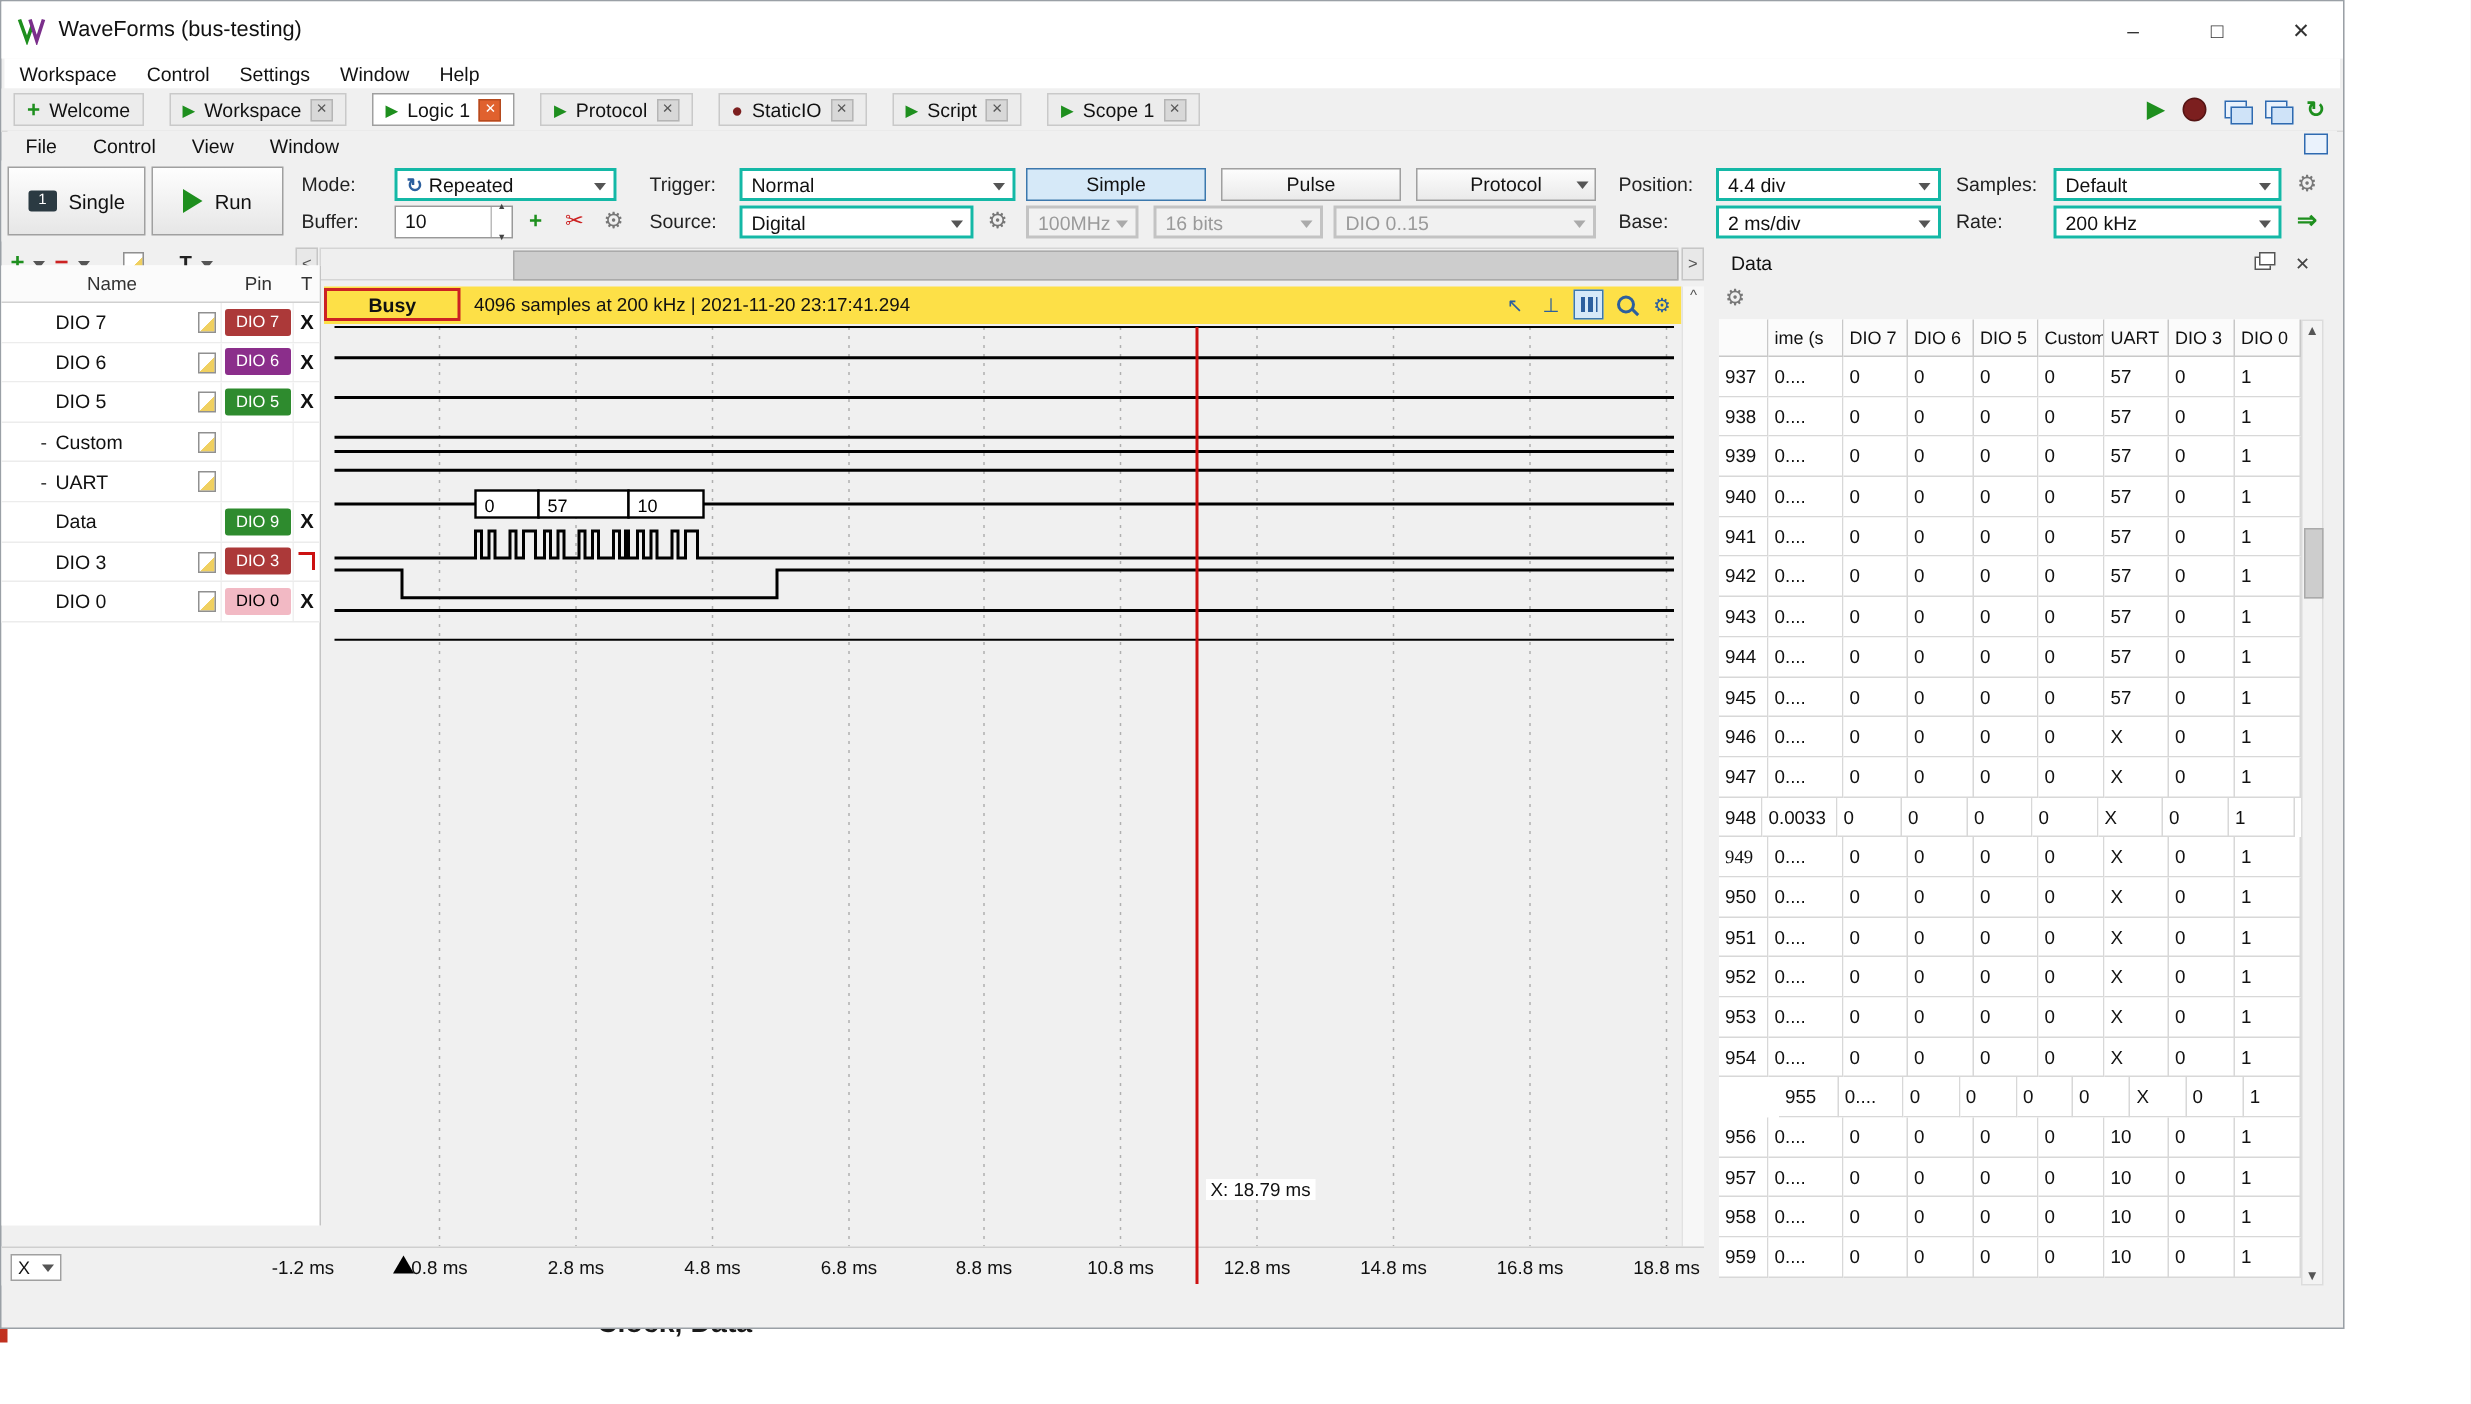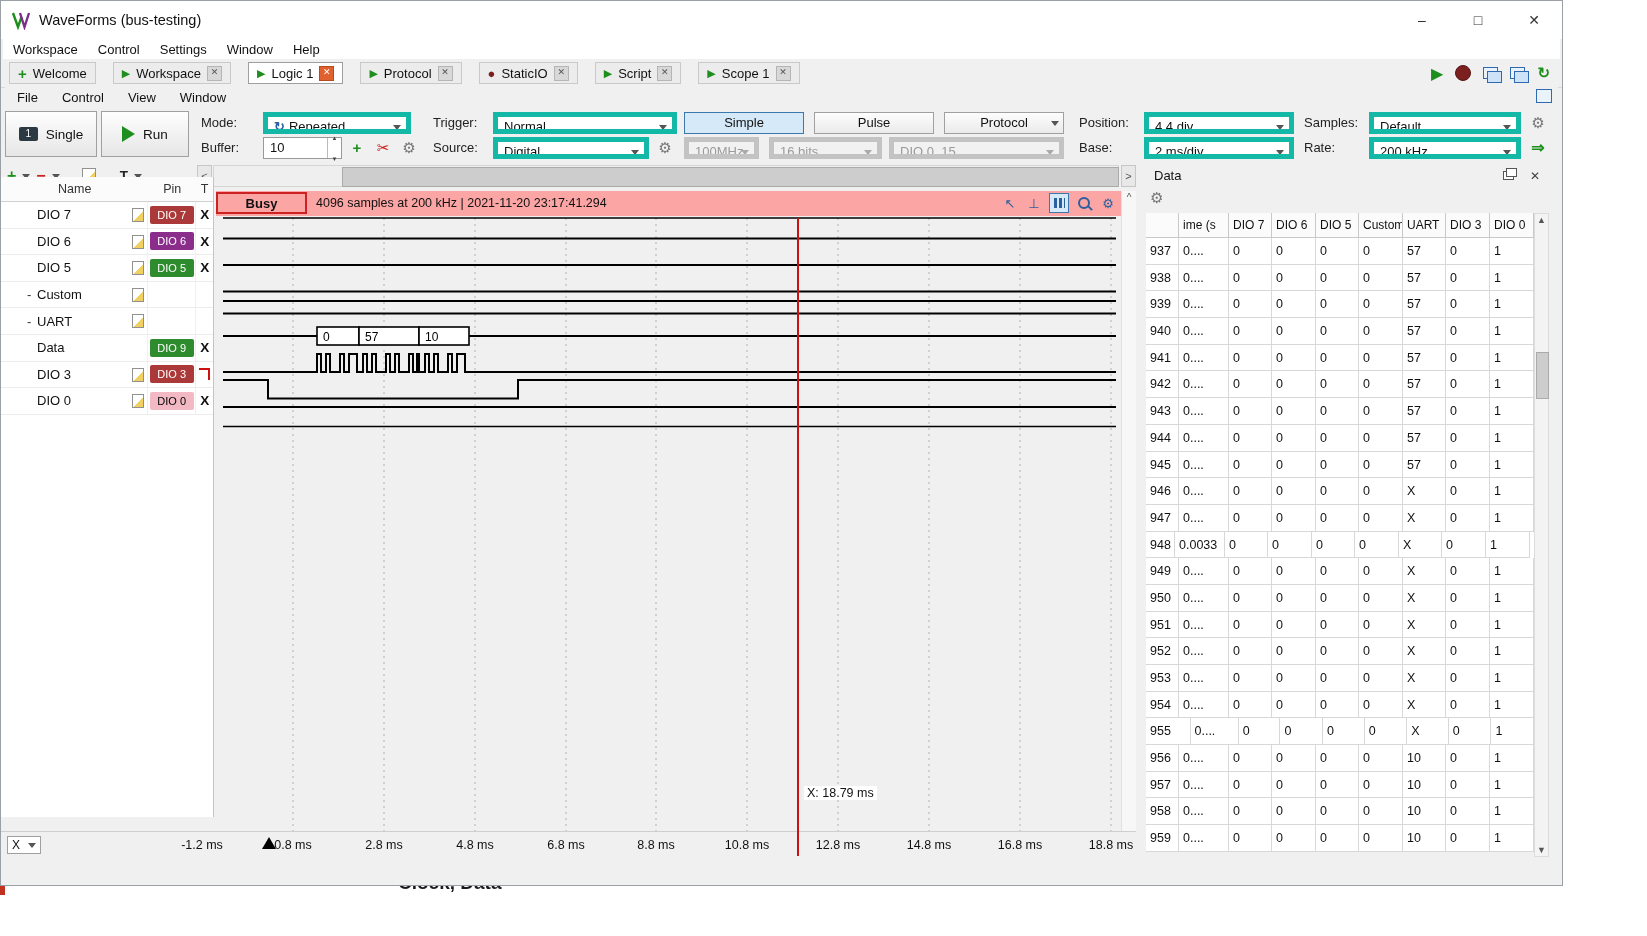--- a/index.html
+++ b/index.html
@@ -38,21 +38,21 @@
   #innermenu{position:absolute;left:4px;top:86px;width:1553px;height:20px;background:#f0f0f0;display:flex;align-items:center}
   #innermenu .mi{padding:0 12px}
   .restore-ic{position:absolute;right:10px;top:2px;width:14px;height:12px;border:1px solid #2f6ab0;background:#eaf2fc}
   
   #toolbar{position:absolute;left:0;top:106px;width:100%;height:54px;background:#f0f0f0}
   .bigbtn{position:absolute;top:4px;height:46px;border:1px solid #a0a0a0;background:linear-gradient(#fefefe,#e6e6e6);display:flex;align-items:center;justify-content:center;gap:8px;box-sizing:border-box;font-size:13.5px}
   .single-ic{width:19px;height:14px;background:#2b3a42;color:#fff;font-size:10px;line-height:14px;text-align:center;border-radius:2px}
   .run-ic{width:0;height:0;border-left:13px solid #1e8f1e;border-top:8px solid transparent;border-bottom:8px solid transparent}
   .tlabel{position:absolute;height:22px;line-height:22px;color:#222}
   .r1{top:5px}.r2{top:30px}
-  .select{position:absolute;height:22px;background:#fff;border:5px solid #14b8a6;box-sizing:border-box;line-height:20px;padding:0 18px 0 6px;white-space:nowrap;overflow:hidden}
+  .select{position:absolute;height:22px;background:#fff;border:2px solid #14b8a6;box-sizing:border-box;line-height:20px;padding:0 18px 0 6px;white-space:nowrap;overflow:hidden}
   .select::after{content:"";position:absolute;right:5px;top:8px;border:4px solid transparent;border-top:5px solid #555}
   .select.disabled{background:#f1f1f1;color:#9a9a9a;border-color:#c3c3c3}
   .select.disabled::after{border-top-color:#aaa}
   .select .lead{color:#2c5f9e;font-weight:bold;margin-right:4px}
   .pushbtn{position:absolute;height:22px;border:1px solid #a0a0a0;background:linear-gradient(#fdfdfd,#eaeaea);text-align:center;line-height:20px;box-sizing:border-box}
   .pushbtn.selected{background:#d6e9f8;border-color:#3c78ad}
   .pushbtn .corner{position:absolute;right:4px;top:8px;border:4px solid transparent;border-top:5px solid #555}
   .spin{position:absolute;height:22px;background:#fff;border:1px solid #999;box-sizing:border-box;line-height:20px;padding-left:6px}
   .spinbtns{position:absolute;right:0;top:0;width:13px;height:20px;border-left:1px solid #bbb;display:flex;flex-direction:column;align-items:center;justify-content:center;font-size:6px;color:#444;gap:1px}
   .tico{position:absolute;width:18px;height:22px;text-align:center;line-height:22px;font-size:15px}
@@ -77,21 +77,21 @@
   .chrow{display:flex;height:26.6px;background:#fff;border-bottom:1px solid #ececec;box-sizing:border-box}
   .chname{width:148px;position:relative;display:flex;align-items:center;padding-left:36px;box-sizing:border-box}
   .chprefix{position:absolute;left:26px;color:#333}
   .chname .note{position:absolute;right:3px;top:6px}
   .chpin{width:48px;display:flex;align-items:center;justify-content:center;border-left:1px solid #f0f0f0}
   .pinbadge{width:44px;height:18px;border-radius:2px;font-size:11px;display:flex;align-items:center;justify-content:center}
   .chtrig{width:17px;display:flex;align-items:center;justify-content:center;border-left:1px solid #f0f0f0}
   .trigx{font-weight:bold;font-size:13.5px}
   .edgefall{display:inline-block;width:9px;height:10px;border-top:2px solid #c11;border-right:2px solid #c11}
   
-  #plotinfo{position:absolute;left:215px;top:190px;width:905px;height:25px;background:#fca5a5}
+  #plotinfo{position:absolute;left:215px;top:190px;width:905px;height:25px;background:#fde047}
   #busybox{position:absolute;left:0;top:1px;width:91px;height:22px;border:2px solid #cc2222;box-sizing:border-box;display:flex;align-items:center;justify-content:center;font-weight:bold}
   #plotmeta{position:absolute;left:100px;top:0;line-height:25px;font-size:12.5px;white-space:nowrap}
   .plot-icons{position:absolute;right:4px;top:2px;display:flex;gap:6px;align-items:center;height:20px}
   .picon{width:18px;height:18px;display:flex;align-items:center;justify-content:center;color:#2c5f9e;font-size:13px}
   .picon.chartbtn{border:1px solid #3c78ad;background:#d6e9f8}
   .bars{width:11px;height:10px;background:repeating-linear-gradient(90deg,#2c5f9e 0 3px,transparent 3px 5px)}
   .zoomglyph{width:8px;height:8px;border:2px solid #2c5f9e;border-radius:50%;position:relative}
   .zoomglyph::after{content:"";position:absolute;width:6px;height:2px;background:#2c5f9e;transform:rotate(45deg);right:-5px;bottom:-2px}
   #plotsvg{position:absolute;left:215px;top:215px}
   .sig path{stroke:#000;stroke-width:2;fill:none}
@@ -601,21 +601,21 @@
           <span class="dcell" style="width: 50px;">0.0033</span>
           <span class="dcell" style="width: 43px;">0</span>
           <span class="dcell" style="width: 44px;">0</span>
           <span class="dcell" style="width: 43px;">0</span>
           <span class="dcell" style="width: 44px;">0</span>
           <span class="dcell" style="width: 43px;">X</span>
           <span class="dcell" style="width: 44px;">0</span>
           <span class="dcell" style="width: 44px;">1</span>
         </div>
         <div class="drow">
-          <span class="dcell" style="width: 33px;">949</span>
+          <span class="dcell" style="width: 33px; font-family: Liberation Serif, serif;">949</span>
           <span class="dcell" style="width: 50px;">0....</span>
           <span class="dcell" style="width: 43px;">0</span>
           <span class="dcell" style="width: 44px;">0</span>
           <span class="dcell" style="width: 43px;">0</span>
           <span class="dcell" style="width: 44px;">0</span>
           <span class="dcell" style="width: 43px;">X</span>
           <span class="dcell" style="width: 44px;">0</span>
           <span class="dcell" style="width: 44px;">1</span>
         </div>
         <div class="drow">
@@ -667,21 +667,21 @@
           <span class="dcell" style="width: 50px;">0....</span>
           <span class="dcell" style="width: 43px;">0</span>
           <span class="dcell" style="width: 44px;">0</span>
           <span class="dcell" style="width: 43px;">0</span>
           <span class="dcell" style="width: 44px;">0</span>
           <span class="dcell" style="width: 43px;">X</span>
           <span class="dcell" style="width: 44px;">0</span>
           <span class="dcell" style="width: 44px;">1</span>
         </div>
         <div class="drow">
-          <span class="dcell" style="width: 46px;">955</span>
+          <span class="dcell" style="width: 46px; margin-left: 40px;">955</span>
           <span class="dcell" style="width: 50px;">0....</span>
           <span class="dcell" style="width: 43px;">0</span>
           <span class="dcell" style="width: 44px;">0</span>
           <span class="dcell" style="width: 43px;">0</span>
           <span class="dcell" style="width: 44px;">0</span>
           <span class="dcell" style="width: 43px;">X</span>
           <span class="dcell" style="width: 44px;">0</span>
           <span class="dcell" style="width: 44px;">1</span>
         </div>
         <div class="drow">

